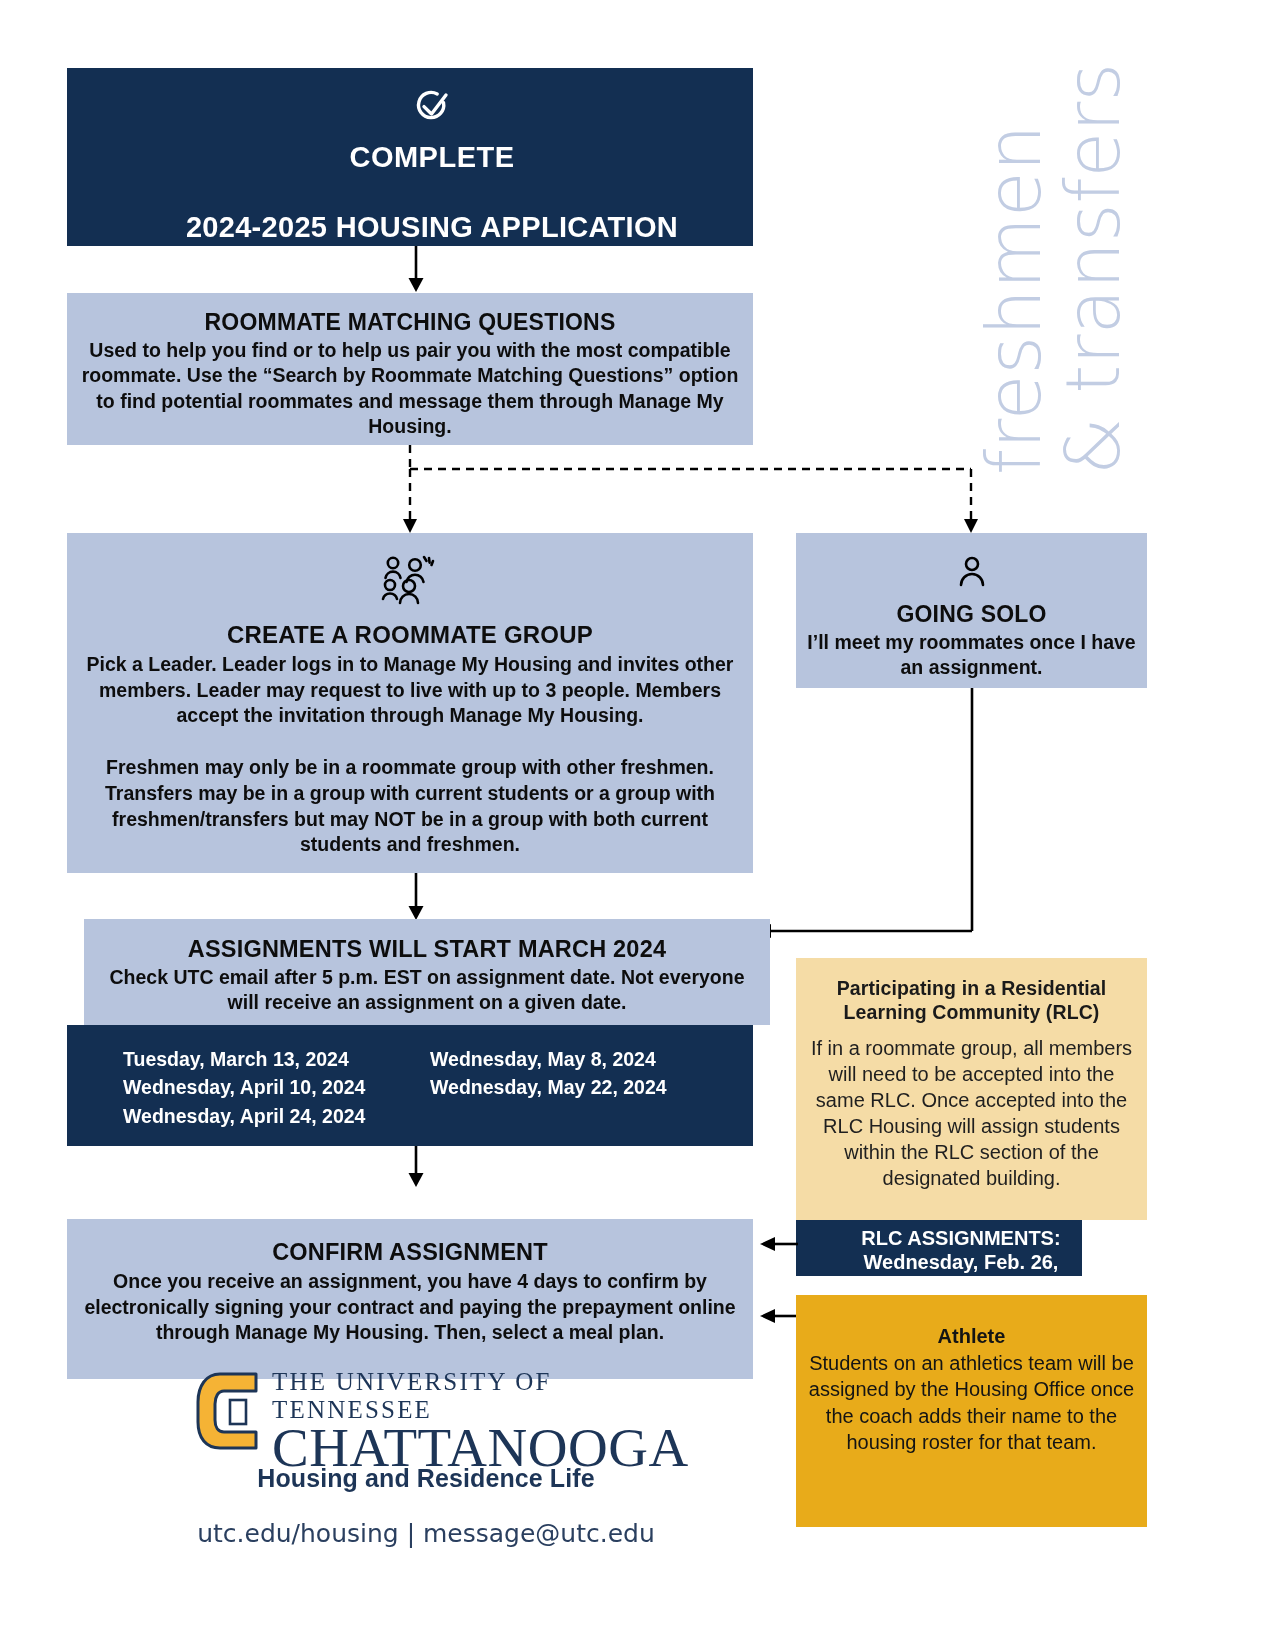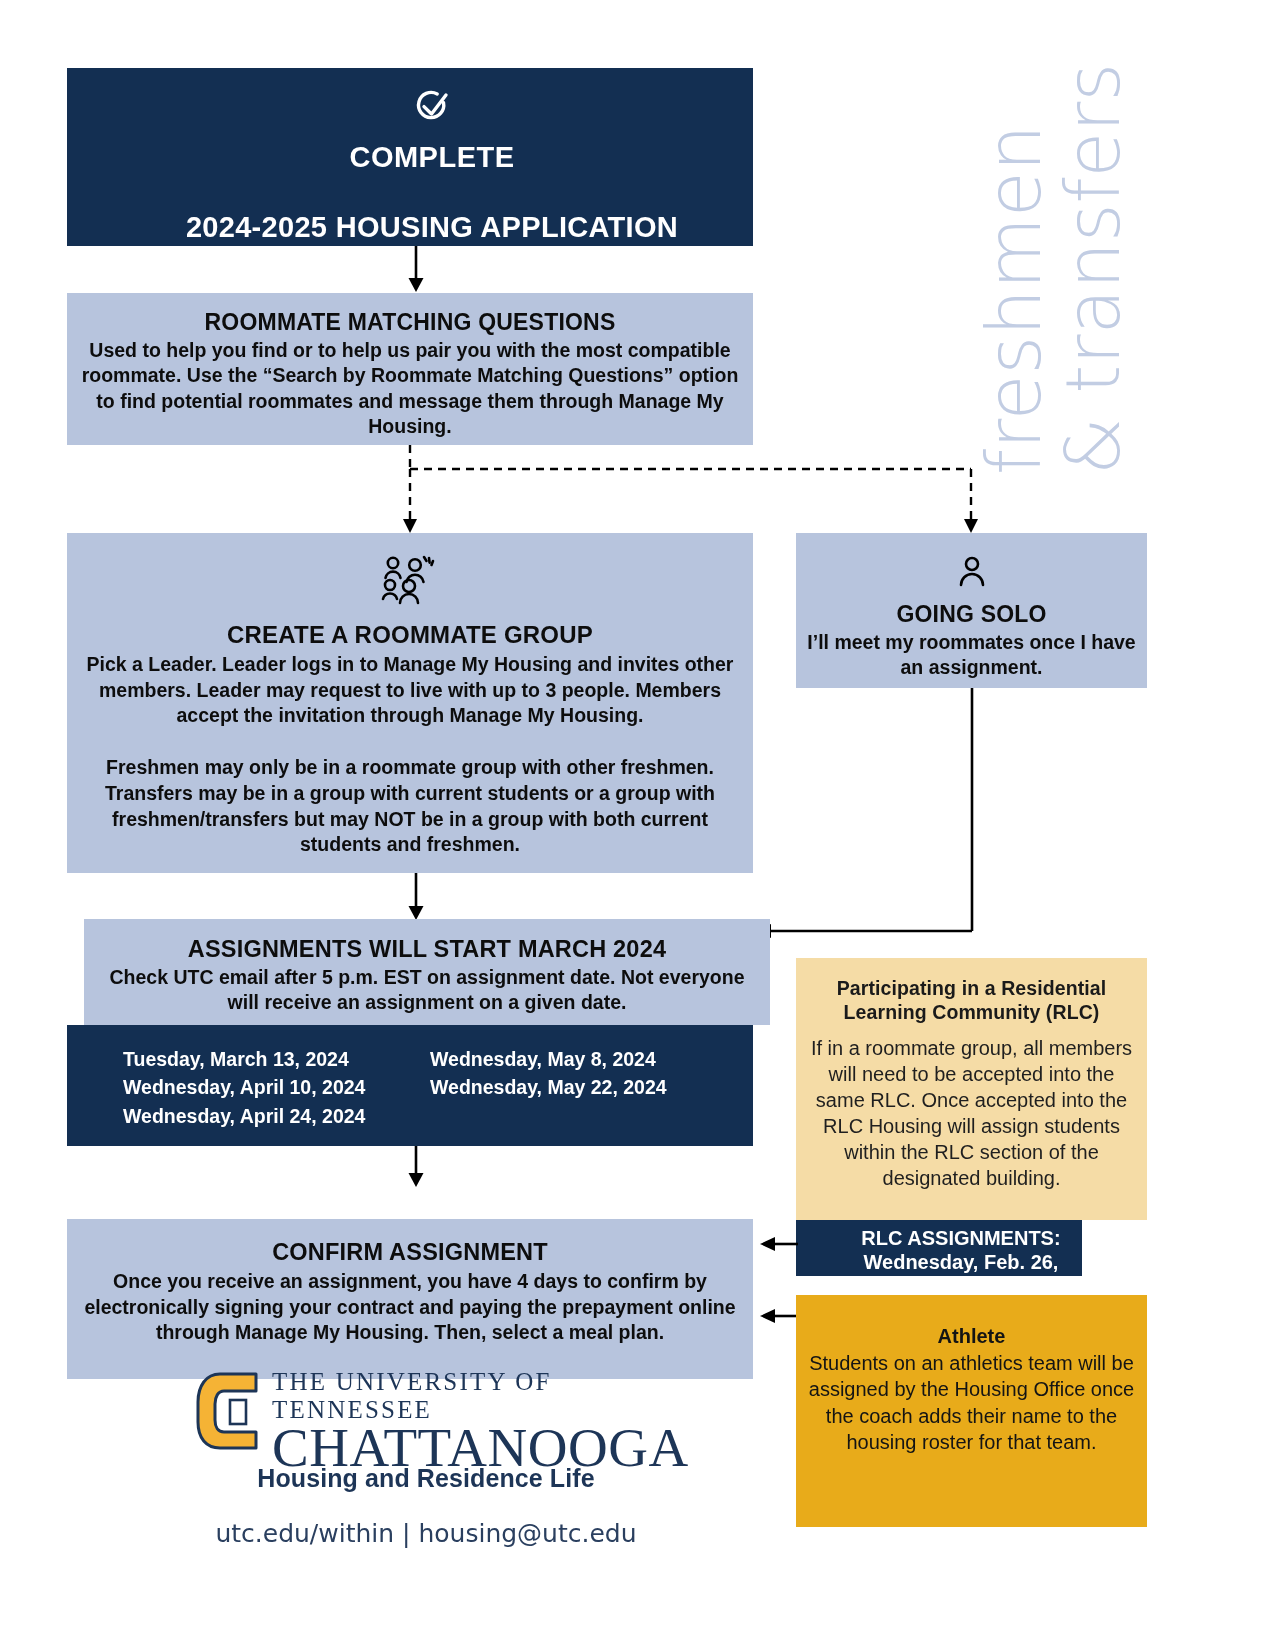--- a/index.html
+++ b/index.html
@@ -357,16 +357,16 @@
           <rect x="34" y="28" width="16" height="24" fill="#ffffff"></rect>
           <rect x="34" y="28" width="16" height="24" fill="none" stroke="#1d3557" stroke-width="2.6"></rect>
         </svg>
       </div>
       <div id="logo-words">
         <div class="l1">THE UNIVERSITY OF TENNESSEE</div>
         <div class="l2">CHATTANOOGA</div>
       </div>
     </div>
     <div id="logo-sub">Housing and Residence Life</div>
-    <div id="logo-url">utc.edu/within | housing@utc.edu</div>
+    <div id="logo-url">utc.edu/housing | message@utc.edu</div>
   </div>
 
 </div>
 
 </body></html>

